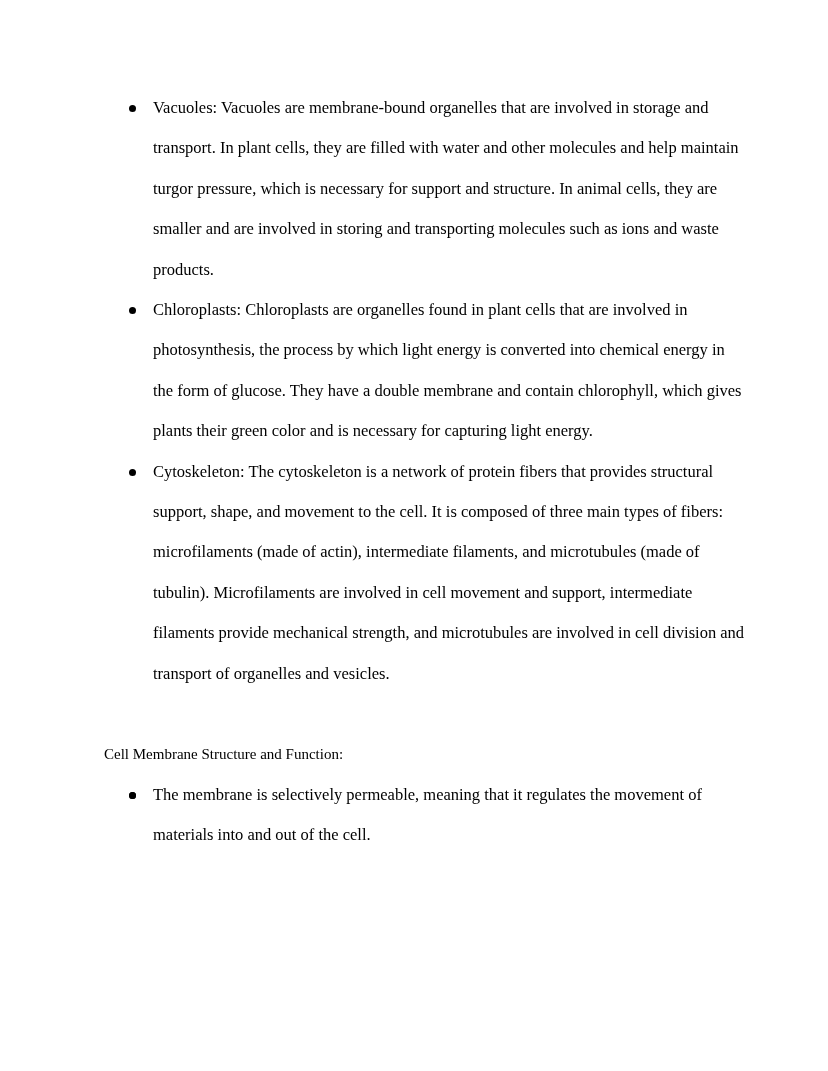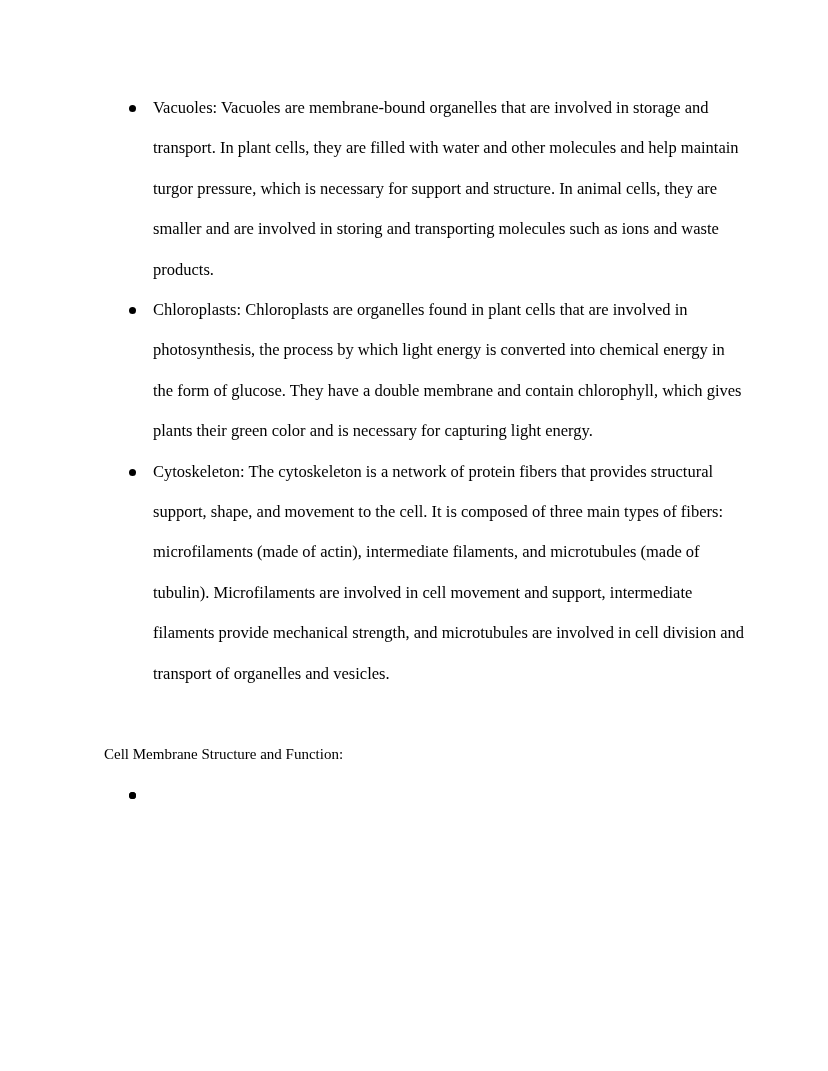--- a/index.html
+++ b/index.html
@@ -73,16 +73,17 @@
   </ul>
 
   <p class="section-heading">Cell Membrane Structure and Function:</p>
 
   <ul class="bullet-list">
     <li>
       <span class="bullet-marker"></span>
     </li>
     <li>
       <span class="bullet-marker"></span>
+      <span>The membrane is selectively permeable, meaning that it regulates the movement of materials into and out of the cell.</span>
     </li>
   </ul>
 
 </div>
 
 </body></html>

